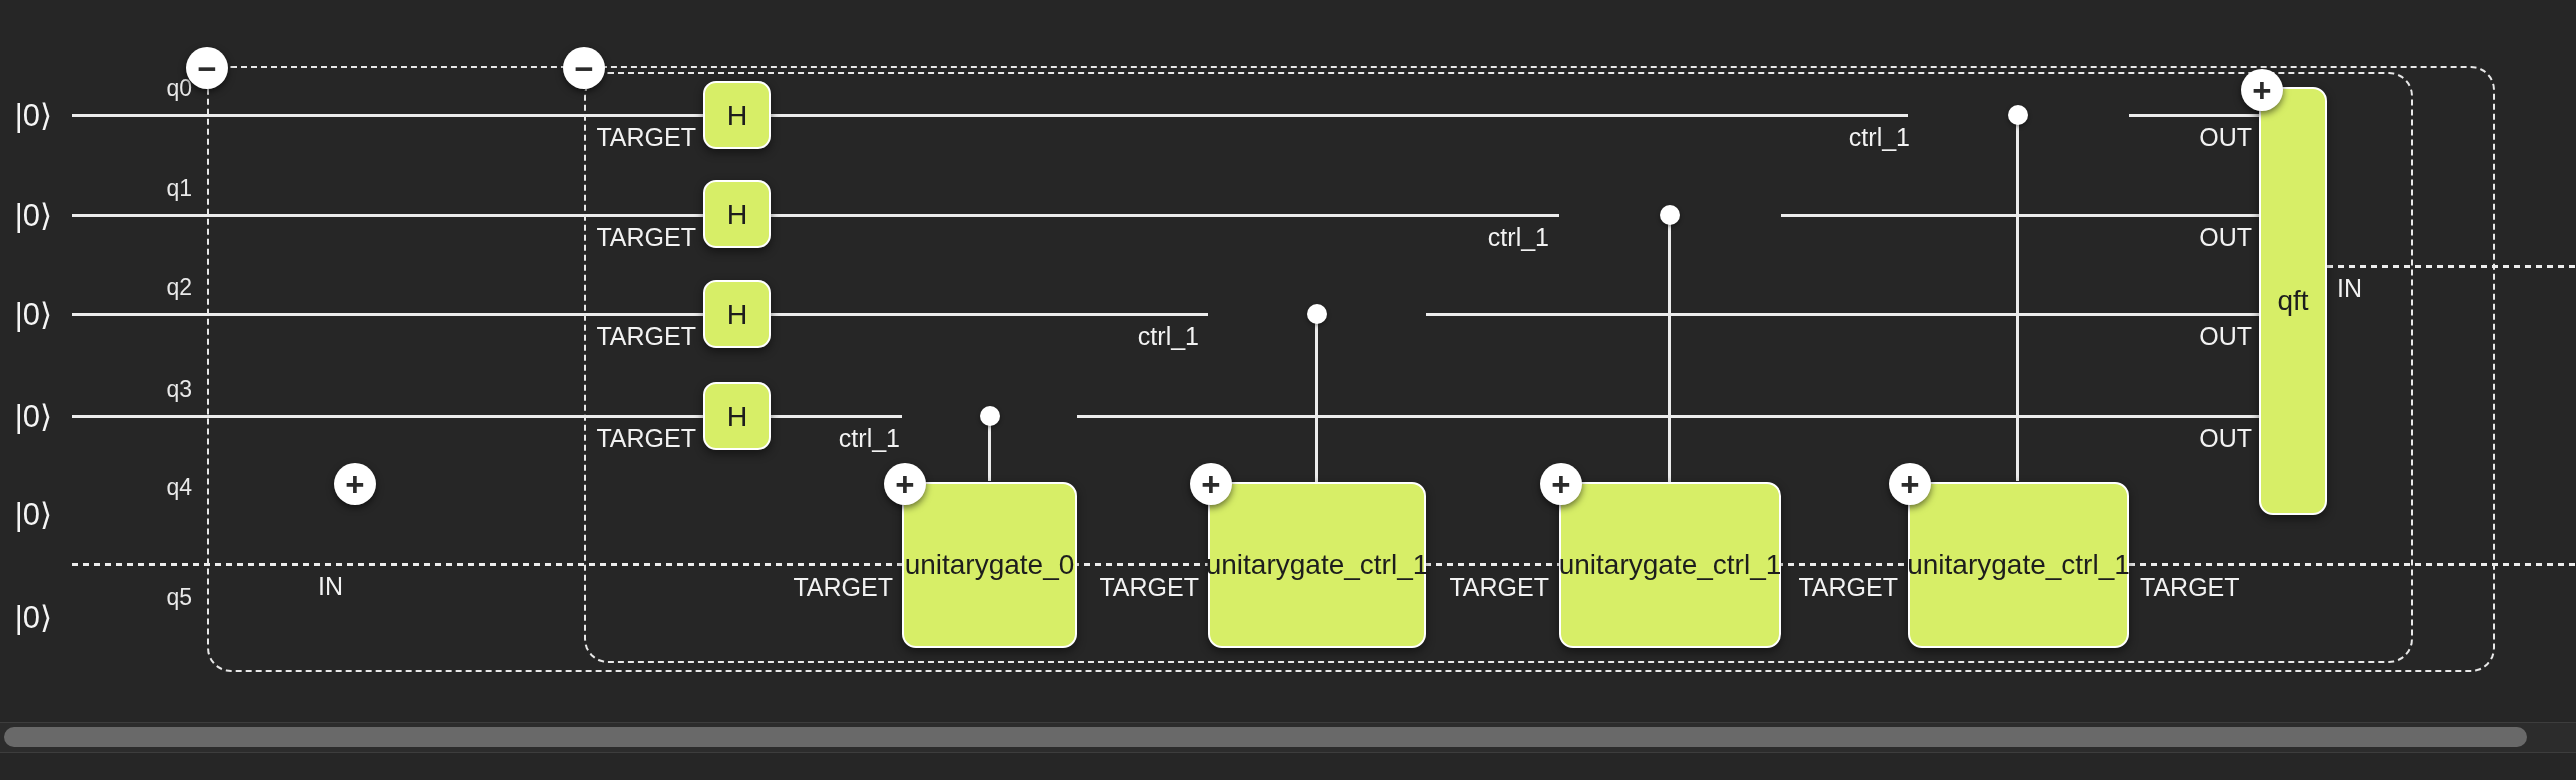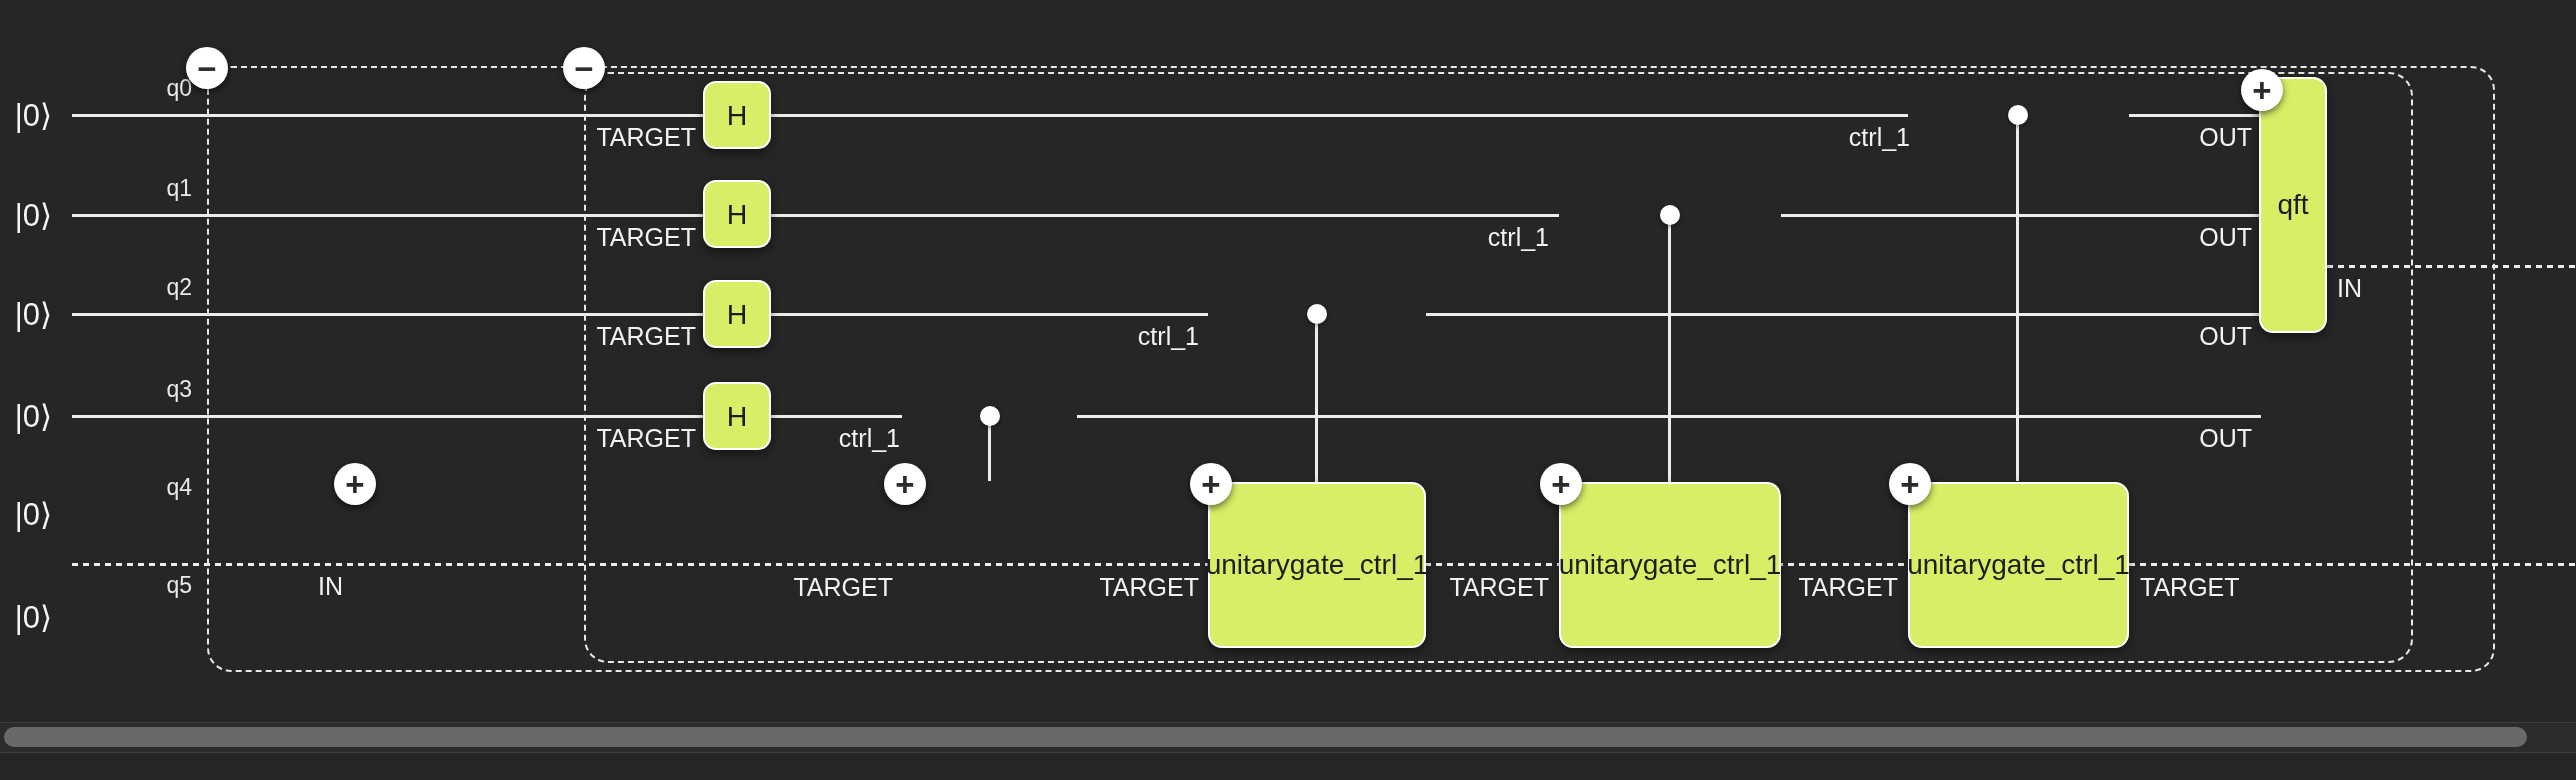--- a/index.html
+++ b/index.html
@@ -44,21 +44,21 @@
   <span class="ket" style="top:314px">|0⟩</span>
   <span class="ket" style="top:416px">|0⟩</span>
   <span class="ket" style="top:514px">|0⟩</span>
   <span class="ket" style="top:617px">|0⟩</span>
 
   <span class="qlabel" style="top:77px">q0</span>
   <span class="qlabel" style="top:177px">q1</span>
   <span class="qlabel" style="top:276px">q2</span>
   <span class="qlabel" style="top:378px">q3</span>
   <span class="qlabel" style="top:476px">q4</span>
-  <span class="qlabel" style="top:574px">q5</span>
+  <span class="qlabel" style="top:586px">q5</span>
 
   <div class="wire" style="left:72px;top:114px;width:1836px"></div>
   <div class="wire" style="left:2129px;top:114px;width:133px"></div>
   <div class="wire" style="left:72px;top:214px;width:1487px"></div>
   <div class="wire" style="left:1781px;top:214px;width:481px"></div>
   <div class="wire" style="left:72px;top:313px;width:1136px"></div>
   <div class="wire" style="left:1426px;top:313px;width:835px"></div>
   <div class="wire" style="left:72px;top:415px;width:830px"></div>
   <div class="wire" style="left:1077px;top:415px;width:1184px"></div>
 
@@ -92,38 +92,39 @@
   <span class="lbl r" style="left:558px;top:426px;width:138px">TARGET</span>
 
   <span class="lbl r" style="left:762px;top:426px;width:138px">ctrl_1</span>
   <span class="lbl r" style="left:1061px;top:324px;width:138px">ctrl_1</span>
   <span class="lbl r" style="left:1411px;top:225px;width:138px">ctrl_1</span>
   <span class="lbl r" style="left:1772px;top:125px;width:138px">ctrl_1</span>
 
   <div class="circle-btn" style="left:355px;top:484px">+</div>
   <span class="lbl r" style="left:233px;top:574px;width:110px">IN</span>
 
+  <div class="gate" style="left:902px;top:482px;width:175px;height:166px">unitarygate_0</div>
   <div class="circle-btn" style="left:905px;top:484px">+</div>
   <span class="lbl r" style="left:755px;top:575px;width:138px">TARGET</span>
 
   <div class="gate" style="left:1208px;top:482px;width:218px;height:166px">unitarygate_ctrl_1</div>
   <div class="circle-btn" style="left:1211px;top:484px">+</div>
   <span class="lbl r" style="left:1061px;top:575px;width:138px">TARGET</span>
 
   <div class="gate" style="left:1559px;top:482px;width:222px;height:166px">unitarygate_ctrl_1</div>
   <div class="circle-btn" style="left:1561px;top:484px">+</div>
   <span class="lbl r" style="left:1411px;top:575px;width:138px">TARGET</span>
 
   <div class="gate" style="left:1908px;top:482px;width:221px;height:166px">unitarygate_ctrl_1</div>
   <div class="circle-btn" style="left:1910px;top:484px">+</div>
   <span class="lbl r" style="left:1760px;top:575px;width:138px">TARGET</span>
 
   <span class="lbl" style="left:2140px;top:575px">TARGET</span>
 
-  <div class="gate" style="left:2259px;top:77px;width:68px;height:256px">qft</div>
+  <div class="gate" style="left:2259px;top:87px;width:68px;height:428px">qft</div>
   <div class="circle-btn" style="left:2262px;top:90px">+</div>
 
   <span class="lbl r" style="left:2160px;top:125px;width:92px">OUT</span>
   <span class="lbl r" style="left:2160px;top:225px;width:92px">OUT</span>
   <span class="lbl r" style="left:2160px;top:324px;width:92px">OUT</span>
   <span class="lbl r" style="left:2160px;top:426px;width:92px">OUT</span>
 
   <span class="lbl" style="left:2337px;top:276px">IN</span>
 
   <div class="scroll-track"></div>

